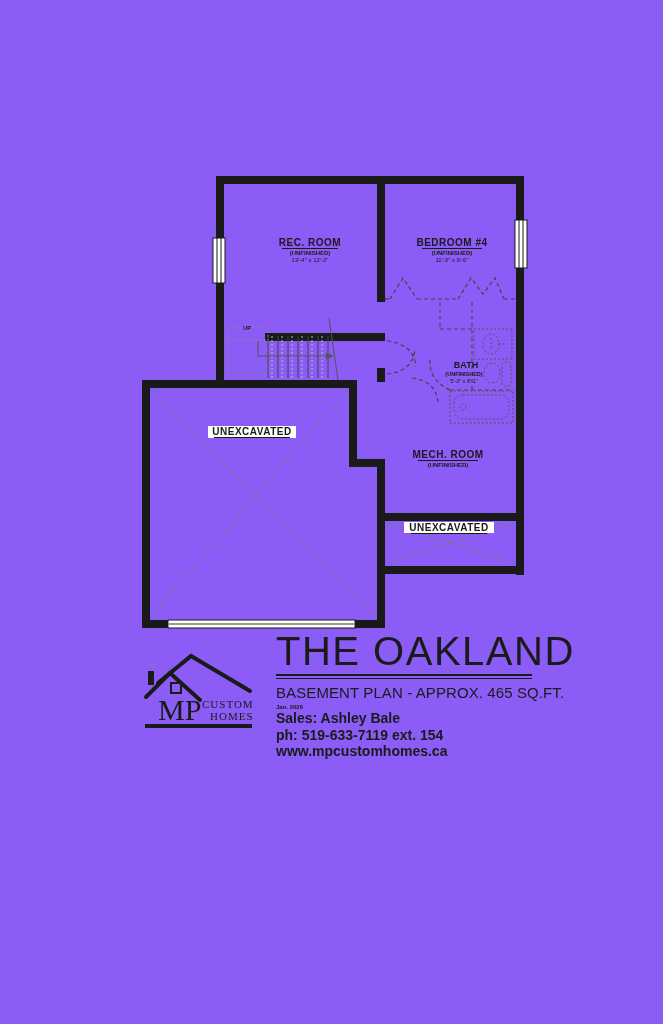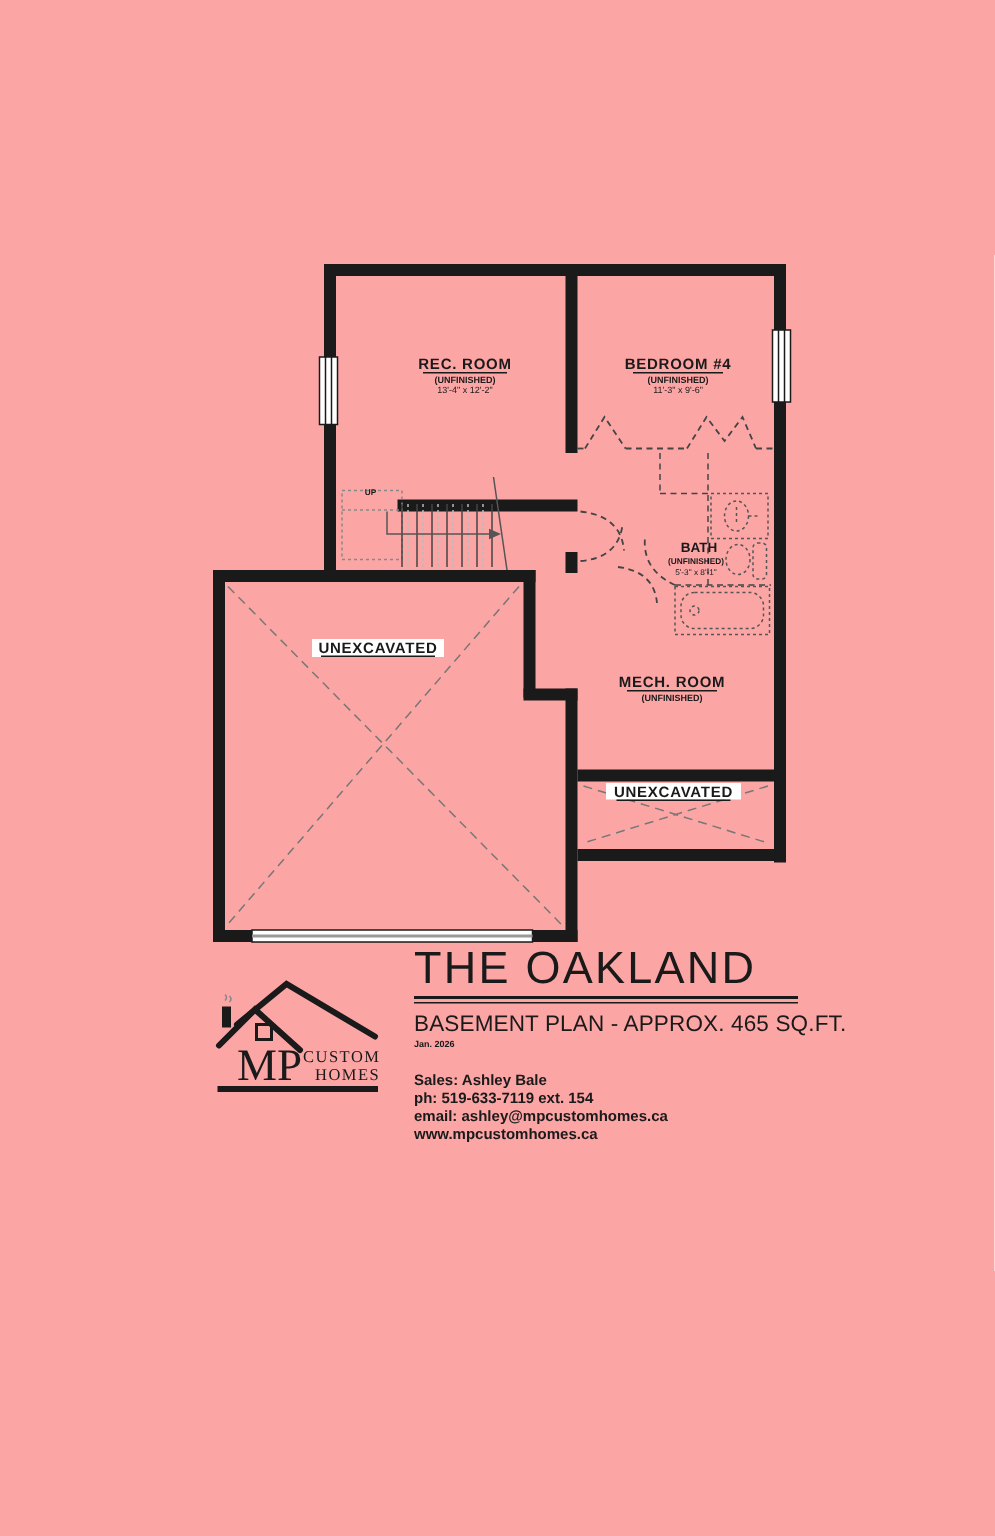--- a/index.html
+++ b/index.html
@@ -1,29 +1,29 @@
 <!DOCTYPE html>
 <html><head>
 <meta charset="utf-8">
 <style>
   html,body{margin:0;padding:0;background:#fff;}
-  .canvas{position:relative;width:663px;height:1024px;background:#fca5a5;overflow:hidden;
+  .canvas{position:relative;width:663px;height:1024px;background:#8b5cf6;overflow:hidden;
           font-family:"Liberation Sans",sans-serif;color:#1a1a1a;}
   svg{position:absolute;left:0;top:0;}
   .plan-svg{width:663px;height:1024px;}
   
   .titleblock{position:absolute;left:0;top:631px;width:663px;height:110px;}
   .logo{position:absolute;left:136px;top:14px;width:130px;height:96px;}
   .tb{position:absolute;left:276px;top:0;width:268px;}
-  .plan-name{font-size:30px;letter-spacing:1.5px;line-height:1.02;white-space:nowrap;}
+  .plan-name{font-size:40px;letter-spacing:1.5px;line-height:1.02;white-space:nowrap;}
   .rule1{height:2px;background:#1a1a1a;margin-top:2px;width:256px;}
   .rule2{height:1px;background:#1a1a1a;margin-top:2px;width:256px;}
   .subtitle{font-size:15px;margin-top:5px;white-space:nowrap;letter-spacing:0.1px;}
   .date{font-size:6px;font-weight:bold;margin-top:3px;}
-  .contact{font-size:10px;font-weight:bold;line-height:1.2;margin-top:15px;}
+  .contact{font-size:14px;font-weight:bold;line-height:1.2;margin-top:0;}
   .logo-mp{font-family:"Liberation Serif",serif;}
 </style>
 </head>
 <body>
 
 <div class="canvas">
 
   <svg class="plan-svg" viewBox="0 0 663 1024">
 
     <g fill="#1a1a1a">
@@ -191,19 +191,18 @@
 
     <div class="tb">
       <div class="plan-name">THE OAKLAND</div>
       <div class="rule1"></div>
       <div class="rule2"></div>
       <div class="subtitle">BASEMENT PLAN - APPROX. 465 SQ.FT.</div>
       <div class="date">Jan. 2026</div>
       <div class="contact">
         <div>Sales: Ashley Bale</div>
         <div>ph: 519-633-7119 ext. 154</div>
-        <div>email: ashley@mpcustomhomes.ca</div>
         <div>www.mpcustomhomes.ca</div>
       </div>
     </div>
   </div>
 
 </div>
 
 </body></html>

